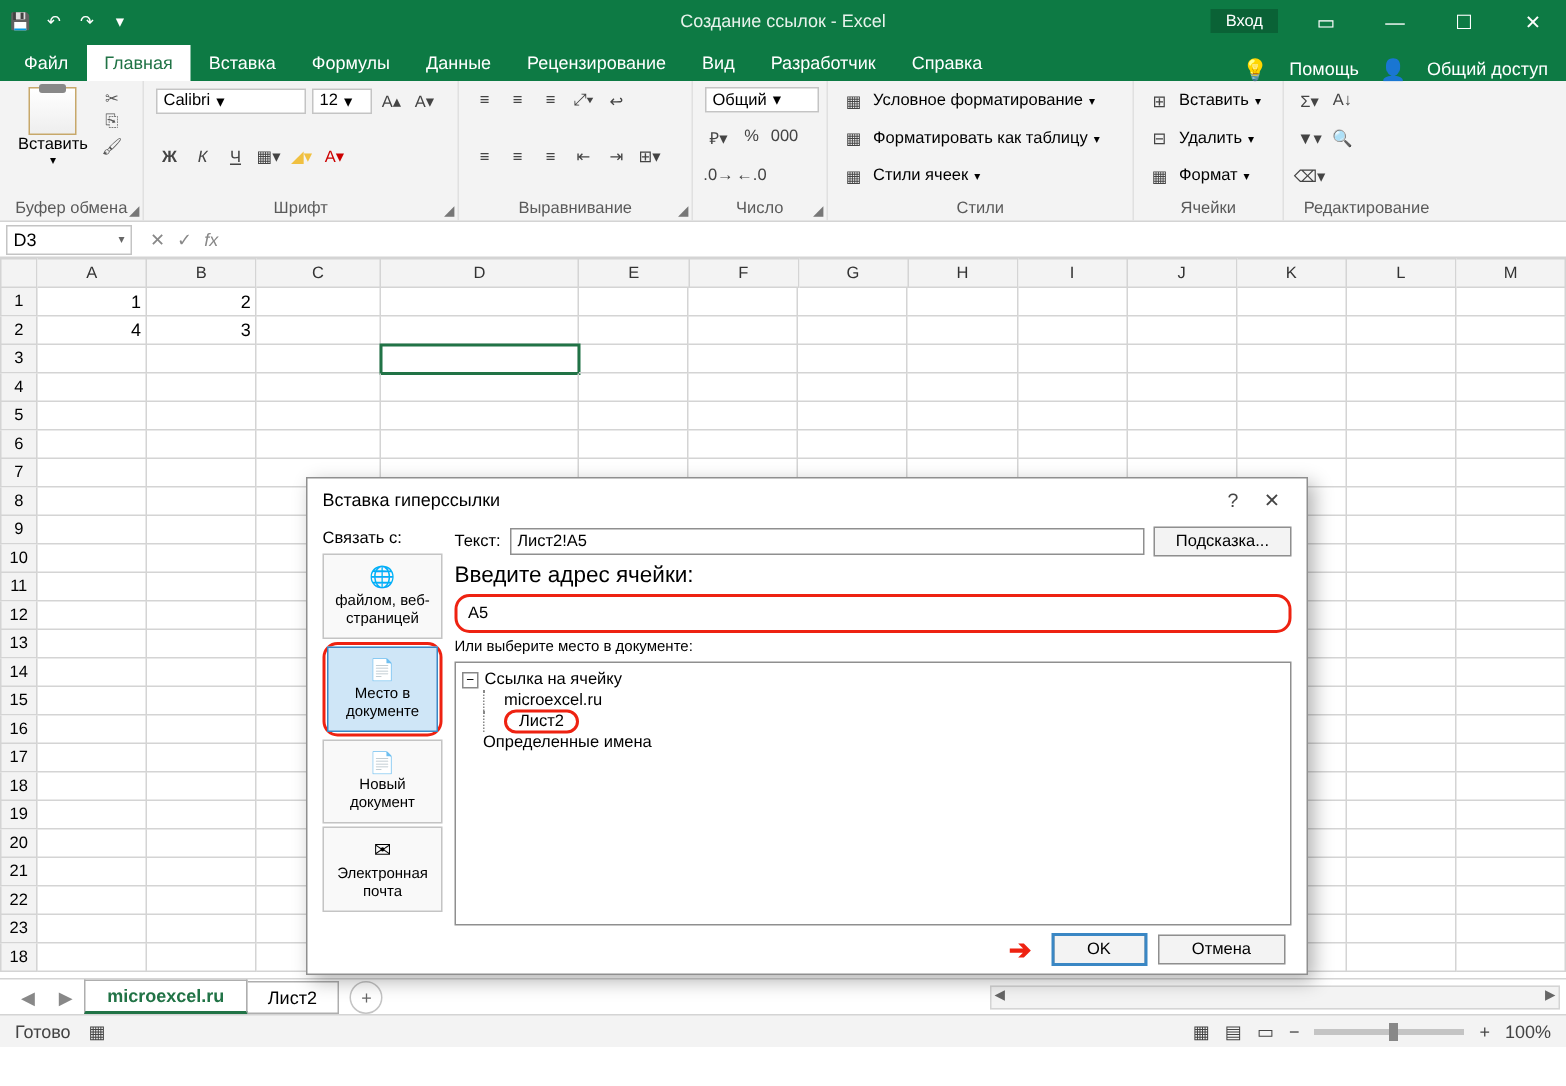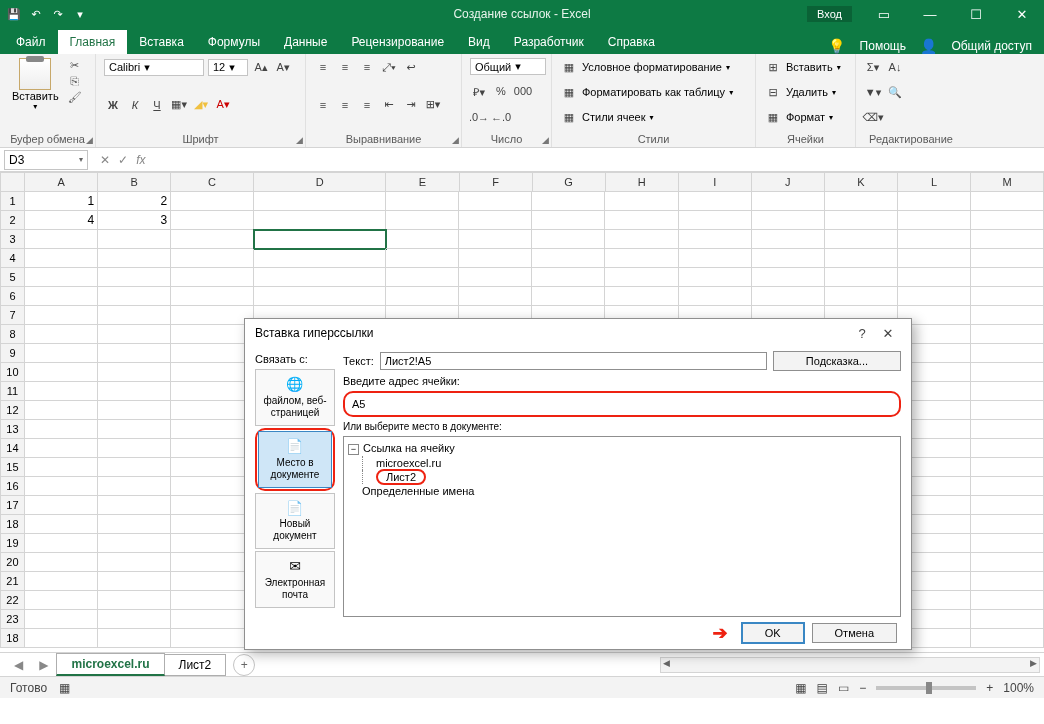--- a/index.html
+++ b/index.html
@@ -64,35 +64,35 @@
 .hscroll::before { content:"◀"; position:absolute; left:2px; font-size:9px; color:#666;}
 .hscroll::after  { content:"▶"; position:absolute; right:2px; font-size:9px; color:#666;}
 
 
 .status { height: 22px; background:#f3f3f3; border-top:1px solid #d4d4d4; display:flex; align-items:center; padding:0 10px; font-size:12px; color:#444;}
 .status-right { margin-left:auto; display:flex; align-items:center; gap:10px;}
 .zoom-slider { width:100px; height:4px; background:#c4c4c4; position:relative;}
 .zoom-slider::after { content:""; position:absolute; left:50%; top:-4px; width:6px; height:12px; background:#888;}
 
 
-.dialog { position:absolute; left:204px; top:318px; width:668px; height:332px; background:#fff; border:1px solid #8f8f8f; box-shadow:4px 4px 12px rgba(0,0,0,0.3);margin-left:40px; }
+.dialog { position:absolute; left:204px; top:318px; width:668px; height:332px; background:#fff; border:1px solid #8f8f8f; box-shadow:4px 4px 12px rgba(0,0,0,0.3); }
 .dlg-title { height:28px; display:flex; align-items:center; padding:0 10px; font-size:12px;}
 .dlg-title .spacer { flex:1;}
 .dlg-title .dlg-btn { width:26px; text-align:center; font-size:13px; color:#444;}
 .dlg-body { display:flex; height: calc(100% - 60px); padding: 4px 10px 0 10px; gap:8px;}
 .link-to { width:80px; display:flex; flex-direction:column; gap:2px; }
 .link-to-label { font-size:11px; padding:2px 0;}
 .linkopt { border:1px solid #c4c4c4; background:#f9f9f9; text-align:center; font-size:10px; padding:6px 2px; line-height:1.2; display:flex; flex-direction:column; align-items:center; gap:2px;}
 .linkopt.sel { background:#cfe6f7; border:1px solid #3a87c4; }
 .linkopt .opico { font-size:14px; }
 .dlg-main { flex:1; display:flex; flex-direction:column; gap:4px; }
 .dlg-row { display:flex; align-items:center; gap:6px; }
 .dlg-row label { font-size:11px; width:auto; }
 .dlg-input { flex:1; border:1px solid #8f8f8f; padding:2px 4px; font-size:11px; background:#fff;}
-.tip-btn { border:1px solid #8f8f8f; background:#f3f3f3; padding:3px 32px; font-size:11px;}
+.tip-btn { border:1px solid #8f8f8f; background:#f3f3f3; padding:3px 14px; font-size:11px;}
 .tree { flex:1; border:1px solid #8f8f8f; background:#fff; padding:4px; font-size:11px; overflow:auto;}
 .tree-item { padding:1px 0; }
 .tree-child { padding-left:28px; position:relative;}
 .tree-child::before { content:""; position:absolute; left:14px; top:0; height:100%; border-left:1px dotted #888;}
 .tree-toggle { display:inline-block; width:11px; height:11px; border:1px solid #888; text-align:center; line-height:9px; font-size:9px; margin-right:4px;}
 .dlg-foot { height:32px; display:flex; align-items:center; justify-content:flex-end; gap:8px; padding:0 14px;}
 .dlg-foot button { border:1px solid #8f8f8f; background:#f3f3f3; padding:3px 22px; font-size:11px;}
 .dlg-foot button.primary { outline:2px solid #3a87c4; outline-offset:-1px;}
 .arrow-red { color:#e21; font-size:18px; margin-right:6px; font-weight:bold;}
 
@@ -744,21 +744,21 @@
         <span class="opico">✉</span>
         <span>Электронная почта</span>
       </div>
     </div>
     <div class="dlg-main">
       <div class="dlg-row">
         <label>Текст:</label>
         <input class="dlg-input" value="Лист2!A5" style="">
         <button class="tip-btn">Подсказка...</button>
       </div>
-      <label style="font-size:11px">Введите адрес ячейки:</label>
+      <label style="font-size:15px">Введите адрес ячейки:</label>
       <div class="hi-red hi-input">
         <input class="dlg-input" style="border: none; width: 100%;" value="A5">
       </div>
       <label style="font-size:10px">Или выберите место в документе:</label>
       <div class="tree">
         <div class="tree-item"><span class="tree-toggle">−</span><span>Ссылка на ячейку</span></div>
         <div class="tree-child tree-item"><span>microexcel.ru</span></div>
         <div class="tree-child tree-item"><span class="hi-red" style="padding:0 8px;border-radius:8px">Лист2</span></div>
         <div class="tree-item" style="padding-left:14px"><span>Определенные имена</span></div>
       </div>

